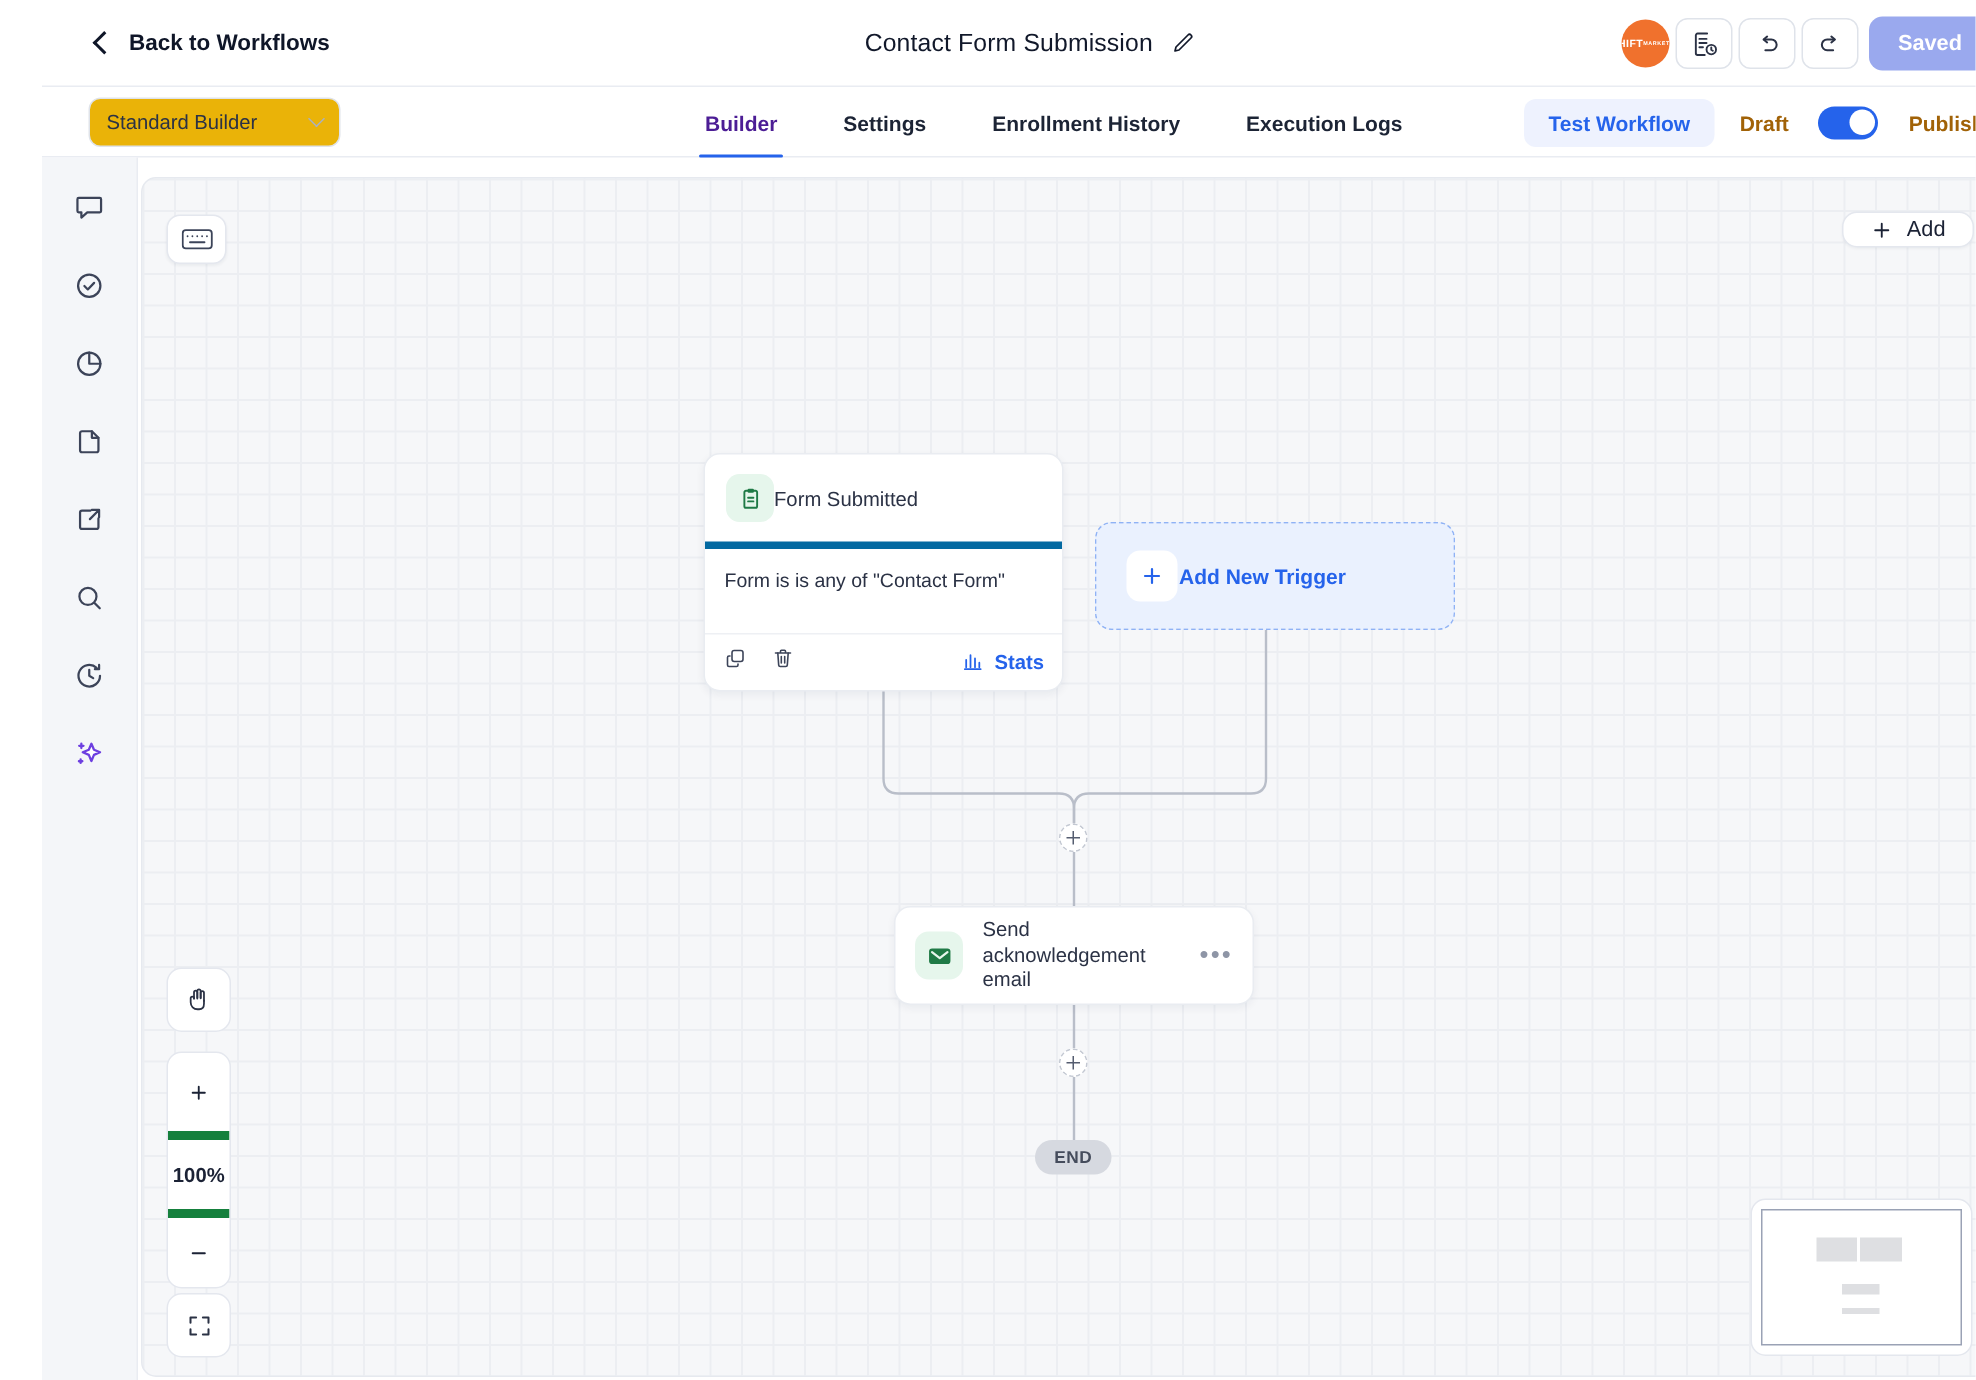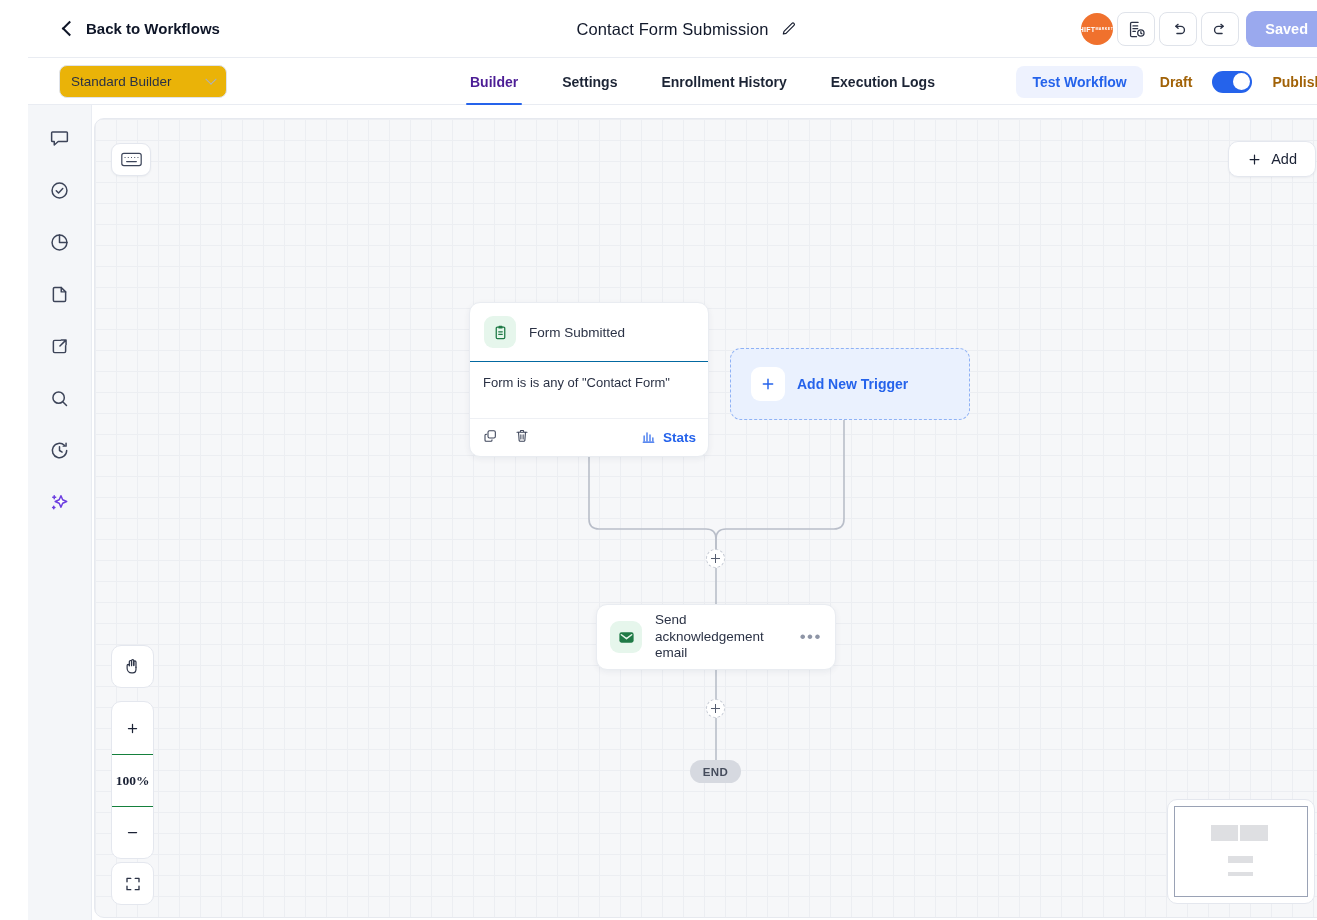--- a/index.html
+++ b/index.html
@@ -133,55 +133,55 @@
     border: 1px solid #e6e9ef; border-radius: 10px; overflow: hidden;
   }
 
   .kbd-btn {
     position: absolute; left: 16px; top: 24px; width: 40px; height: 33px;
     background: #fff; border: 1px solid #e4e7ee; border-radius: 9px;
     display: flex; align-items: center; justify-content: center; cursor: pointer;
     box-shadow: 0 1px 2px rgba(20,30,60,.05);
   }
   .add-btn {
-    position: absolute; right: 16px; top: 22px; height: 36px; padding: 0 18px;
+    position: absolute; right: 16px; top: 22px; height: 24px; padding: 0 18px;
     background: #fff; border: 1px solid #e4e7ee; border-radius: 10px;
     display: flex; align-items: center; gap: 9px; cursor: pointer;
     font-size: 14.5px; font-weight: 500; color: #1b2235;
     box-shadow: 0 1px 2px rgba(20,30,60,.05);
   }
 
   
   .trigger-card {
     position: absolute; left: 374px; top: 183px; width: 240px;
     background: #fff; border: 1px solid #e9ecf1; border-radius: 11px;
     box-shadow: 0 2px 6px rgba(22,32,60,.06);
     overflow: hidden;
   }
-  .tc-head { display: flex; align-items: center; gap: 13px; padding: 13px 14px; }
+  .tc-head { display: flex; align-items: center; padding: 13px 14px; }
   .sq-icon {
     width: 32px; height: 32px; border-radius: 9px; background: #e6f6ec;
     display: flex; align-items: center; justify-content: center; flex: 0 0 auto;
   }
   .tc-title { font-size: 13.5px; color: #2b3245; }
   .tc-body {
-    border-top: 1px solid #0369a1; padding: 13px 13px 28px 13px;
+    border-top: 5px solid #0369a1; padding: 13px 13px 28px 13px;
     font-size: 13px; color: #2b3245;
   }
   .tc-foot {
     border-top: 1px solid #eef0f4; height: 38px; display: flex; align-items: center;
     justify-content: space-between; padding: 0 12px;
   }
   .foot-left { display: flex; align-items: center; gap: 16px; }
   .stats-link { display: flex; align-items: center; gap: 7px; color: #2563eb; font-size: 13.5px; font-weight: 700; cursor: pointer; }
 
   .add-trigger {
     position: absolute; left: 635px; top: 229px; width: 240px; height: 72px;
     background: #eaf1fe; border: 1.6px dashed #8fb2f5; border-radius: 11px;
-    display: flex; align-items: center; gap: 12px; padding-left: 20px; cursor: pointer;
+    display: flex; align-items: center; gap: 1px; padding-left: 20px; cursor: pointer;
   }
   .at-plus {
     width: 34px; height: 34px; border-radius: 9px; background: #fff;
     display: flex; align-items: center; justify-content: center;
     color: #2563eb; font-size: 21px; font-weight: 400; line-height: 1;
   }
   .at-label { color: #2563eb; font-size: 14px; font-weight: 700; }
 
   .action-card {
     position: absolute; left: 501px; top: 485px; width: 240px; height: 66px;
@@ -219,21 +219,21 @@
     display: flex; align-items: center; justify-content: center; cursor: pointer;
   }
   .zoom-stack {
     position: absolute; left: 16px; top: 582px; width: 43px;
     background: #fff; border: 1px solid #e4e7ee; border-radius: 10px; overflow: hidden;
   }
   .zoom-cell {
     height: 52px; display: flex; align-items: center; justify-content: center;
     font-size: 13.5px; font-weight: 600; color: #1b2235; cursor: pointer;
   }
-  .zoom-cell + .zoom-cell { border-top: 1px solid #15803d; font-family: Liberation Serif, serif; }
+  .zoom-cell + .zoom-cell { border-top: 6px solid #15803d; }
   .zoom-cell.level { cursor: default; font-weight: 600; }
   .fit-btn {
     position: absolute; left: 16px; top: 743px; width: 43px; height: 43px;
     background: #fff; border: 1px solid #e4e7ee; border-radius: 10px;
     display: flex; align-items: center; justify-content: center; cursor: pointer;
   }
 
   
   .minimap {
     position: absolute; right: 17px; bottom: 13px; width: 148px; height: 105px;

